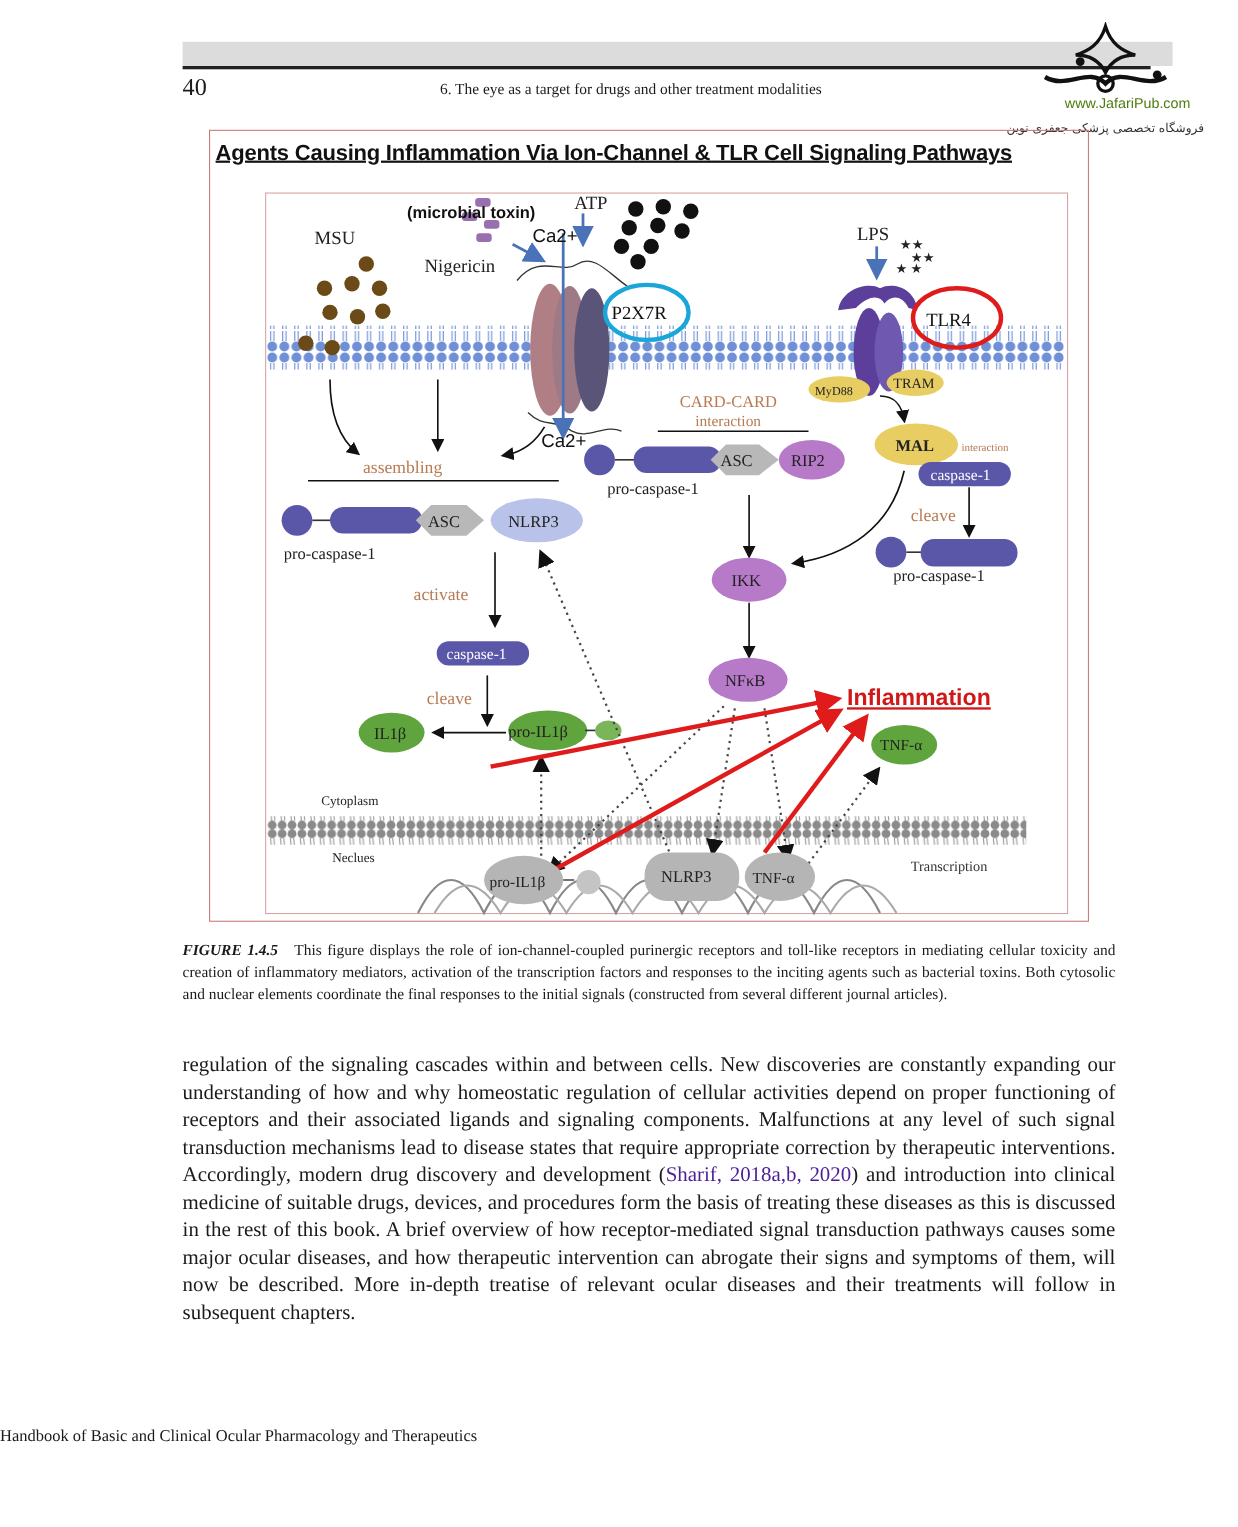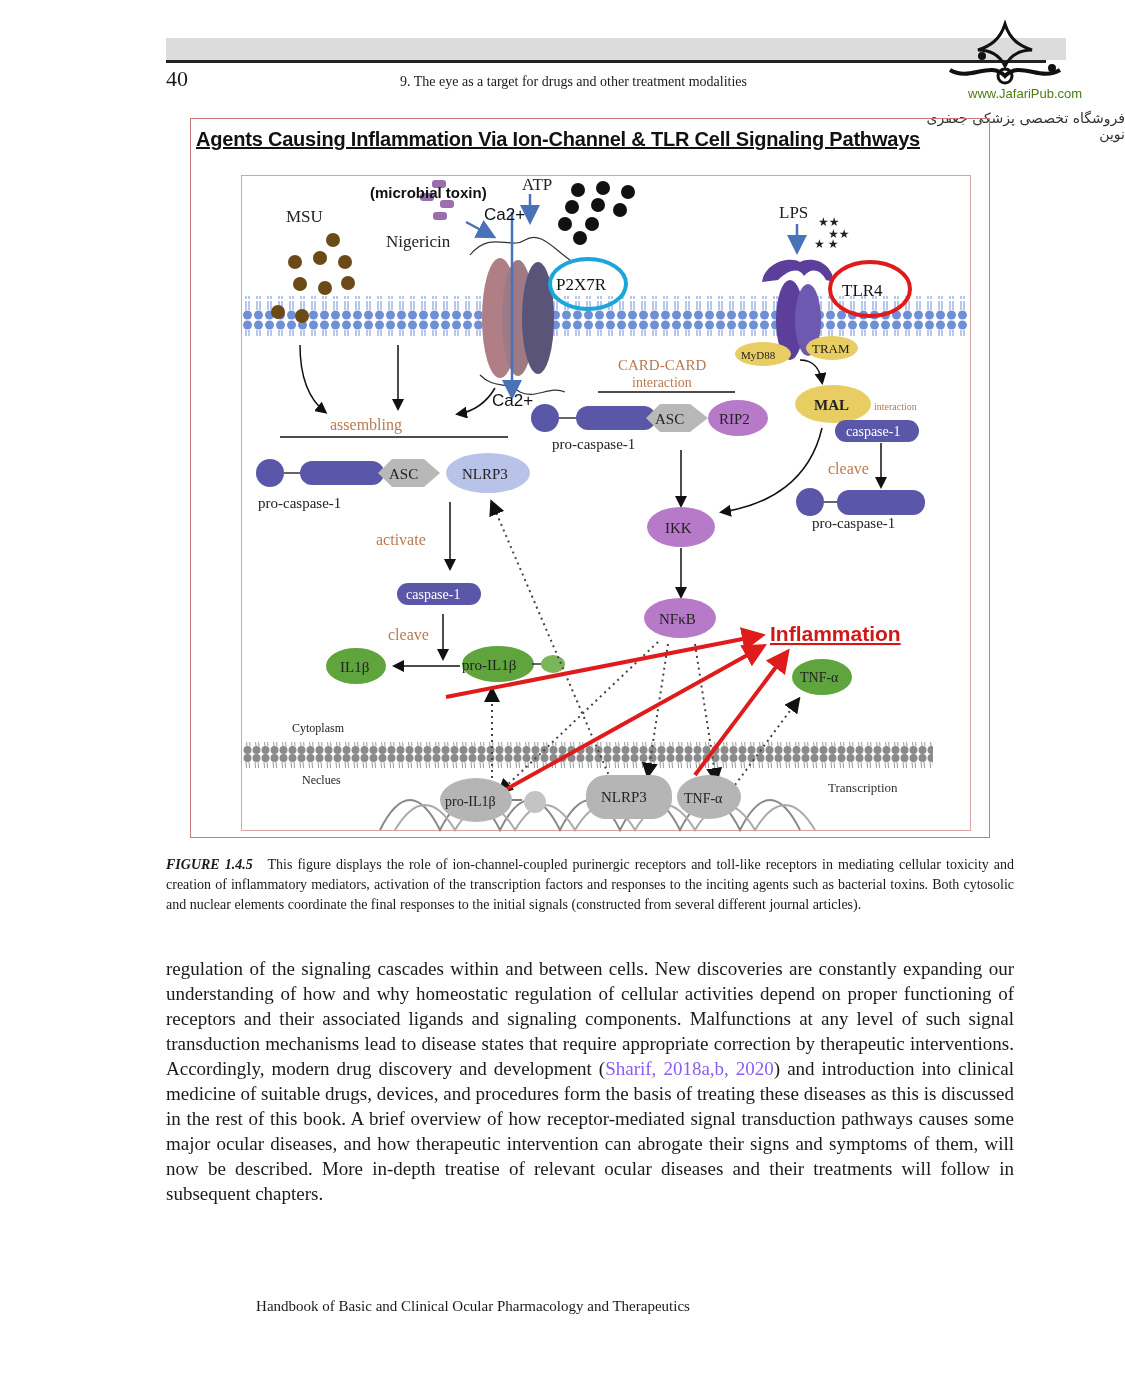--- a/index.html
+++ b/index.html
@@ -4,39 +4,39 @@
 <style>
   html,body{margin:0;padding:0;background:#fff;}
   body{width:1125px;height:1388px;position:relative;overflow:hidden;font-family:"Liberation Serif",serif;color:#1a1a1a;}
   .abs{position:absolute;}
   .header-band{left:166px;top:38px;width:900px;height:22px;background:#dcdcdc;}
   .header-rule{left:166px;top:60px;width:880px;height:3px;background:#222;}
   .page-num{left:166px;top:66px;font-size:22px;}
   .running-head{left:400px;top:74px;font-size:14px;}
   .logo{left:930px;top:20px;width:150px;height:70px;}
   .logo-url{left:968px;top:86px;font-family:"Liberation Sans",sans-serif;font-size:13px;color:#4d7c0f;}
-  .logo-fa{left:915px;top:110px;font-family:"DejaVu Sans",sans-serif;font-size:14px;color:#333;direction:rtl;}
+  .logo-fa{left:915px;top:110px;font-family:"DejaVu Sans",sans-serif;font-size:11px;color:#333;direction:rtl;}
   .fig-frame{left:190px;top:118px;width:798px;height:718px;border:1px solid #c97c7c;}
   .fig-title{left:196px;top:128px;font-family:"Liberation Sans",sans-serif;font-weight:bold;font-size:20px;text-decoration:underline;color:#111;letter-spacing:-0.2px;}
   .inner-frame{left:241px;top:175px;width:728px;height:654px;border:1px solid #d9a3a3;}
   svg.diagram{position:absolute;left:0;top:0;}
   .caption{left:166px;top:855px;width:848px;font-size:14px;line-height:20px;text-align:justify;}
   .caption b{font-weight:bold;font-style:italic;}
   .body-text{left:166px;top:956px;width:848px;font-size:19px;line-height:25px;text-align:justify;}
-  .cite{color:#8b5cf6;}
-  .footer{left:0;width:946px;top:1298px;text-align:center;font-size:15px;}
+  .cite{color:#4c1d95;}
+  .footer{left:0;width:946px;top:1298px;text-align:left;font-size:15px;}
   .lbl{font-family:"Liberation Serif",serif;}
 </style>
 </head>
 <body>
 
 <div class="abs header-band"></div>
 <div class="abs header-rule"></div>
 <div class="abs page-num">40</div>
-<div class="abs running-head">9. The eye as a target for drugs and other treatment modalities</div>
+<div class="abs running-head">6. The eye as a target for drugs and other treatment modalities</div>
 <svg class="abs logo" viewBox="0 0 150 70">
   <path d="M75 4 C70 20,60 26,48 30 C62 30,70 36,75 46 C80 36,88 30,102 30 C90 26,80 20,75 4Z" fill="none" stroke="#111" stroke-width="3"></path>
   <path d="M20 50 C40 62,60 40,75 56 C90 40,110 62,130 50" fill="none" stroke="#111" stroke-width="4"></path>
   <circle cx="52" cy="36" r="4" fill="#111"></circle>
     <circle cx="122" cy="48" r="4" fill="#111"></circle>
   <circle cx="75" cy="56" r="7" fill="none" stroke="#111" stroke-width="3"></circle>
 </svg>
 <div class="abs logo-url">www.JafariPub.com</div>
 <div class="abs logo-fa">فروشگاه تخصصی پزشکی جعفری نوین</div>
 

